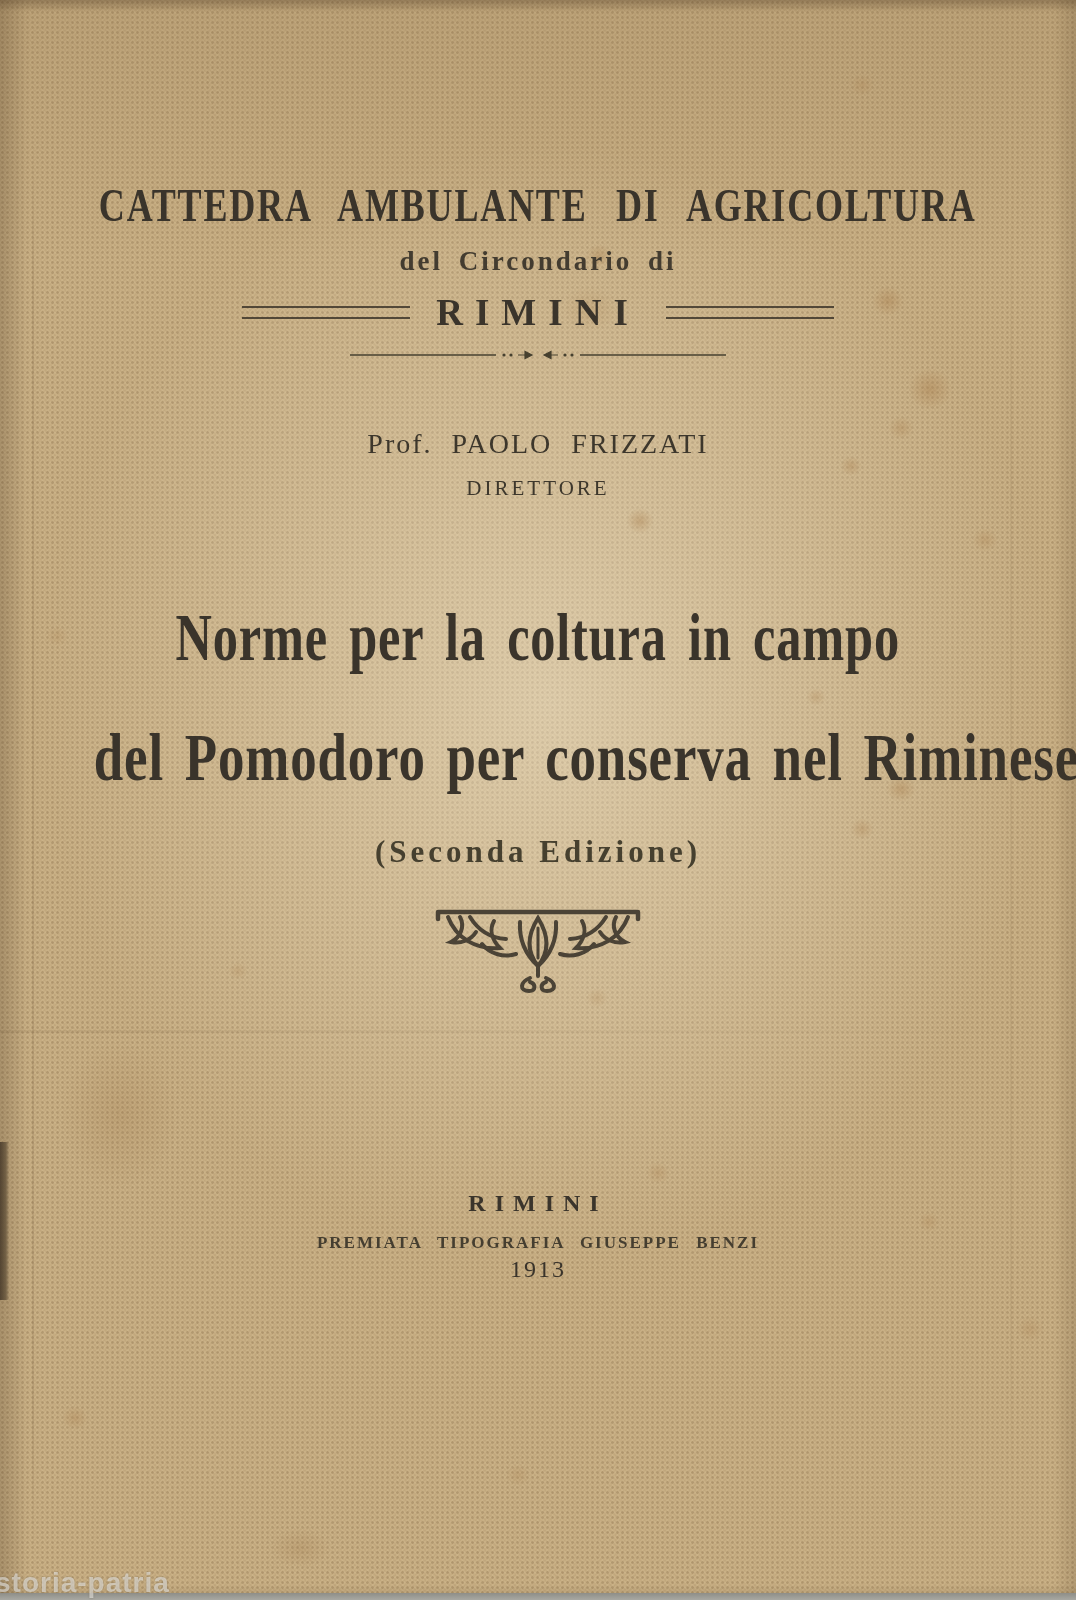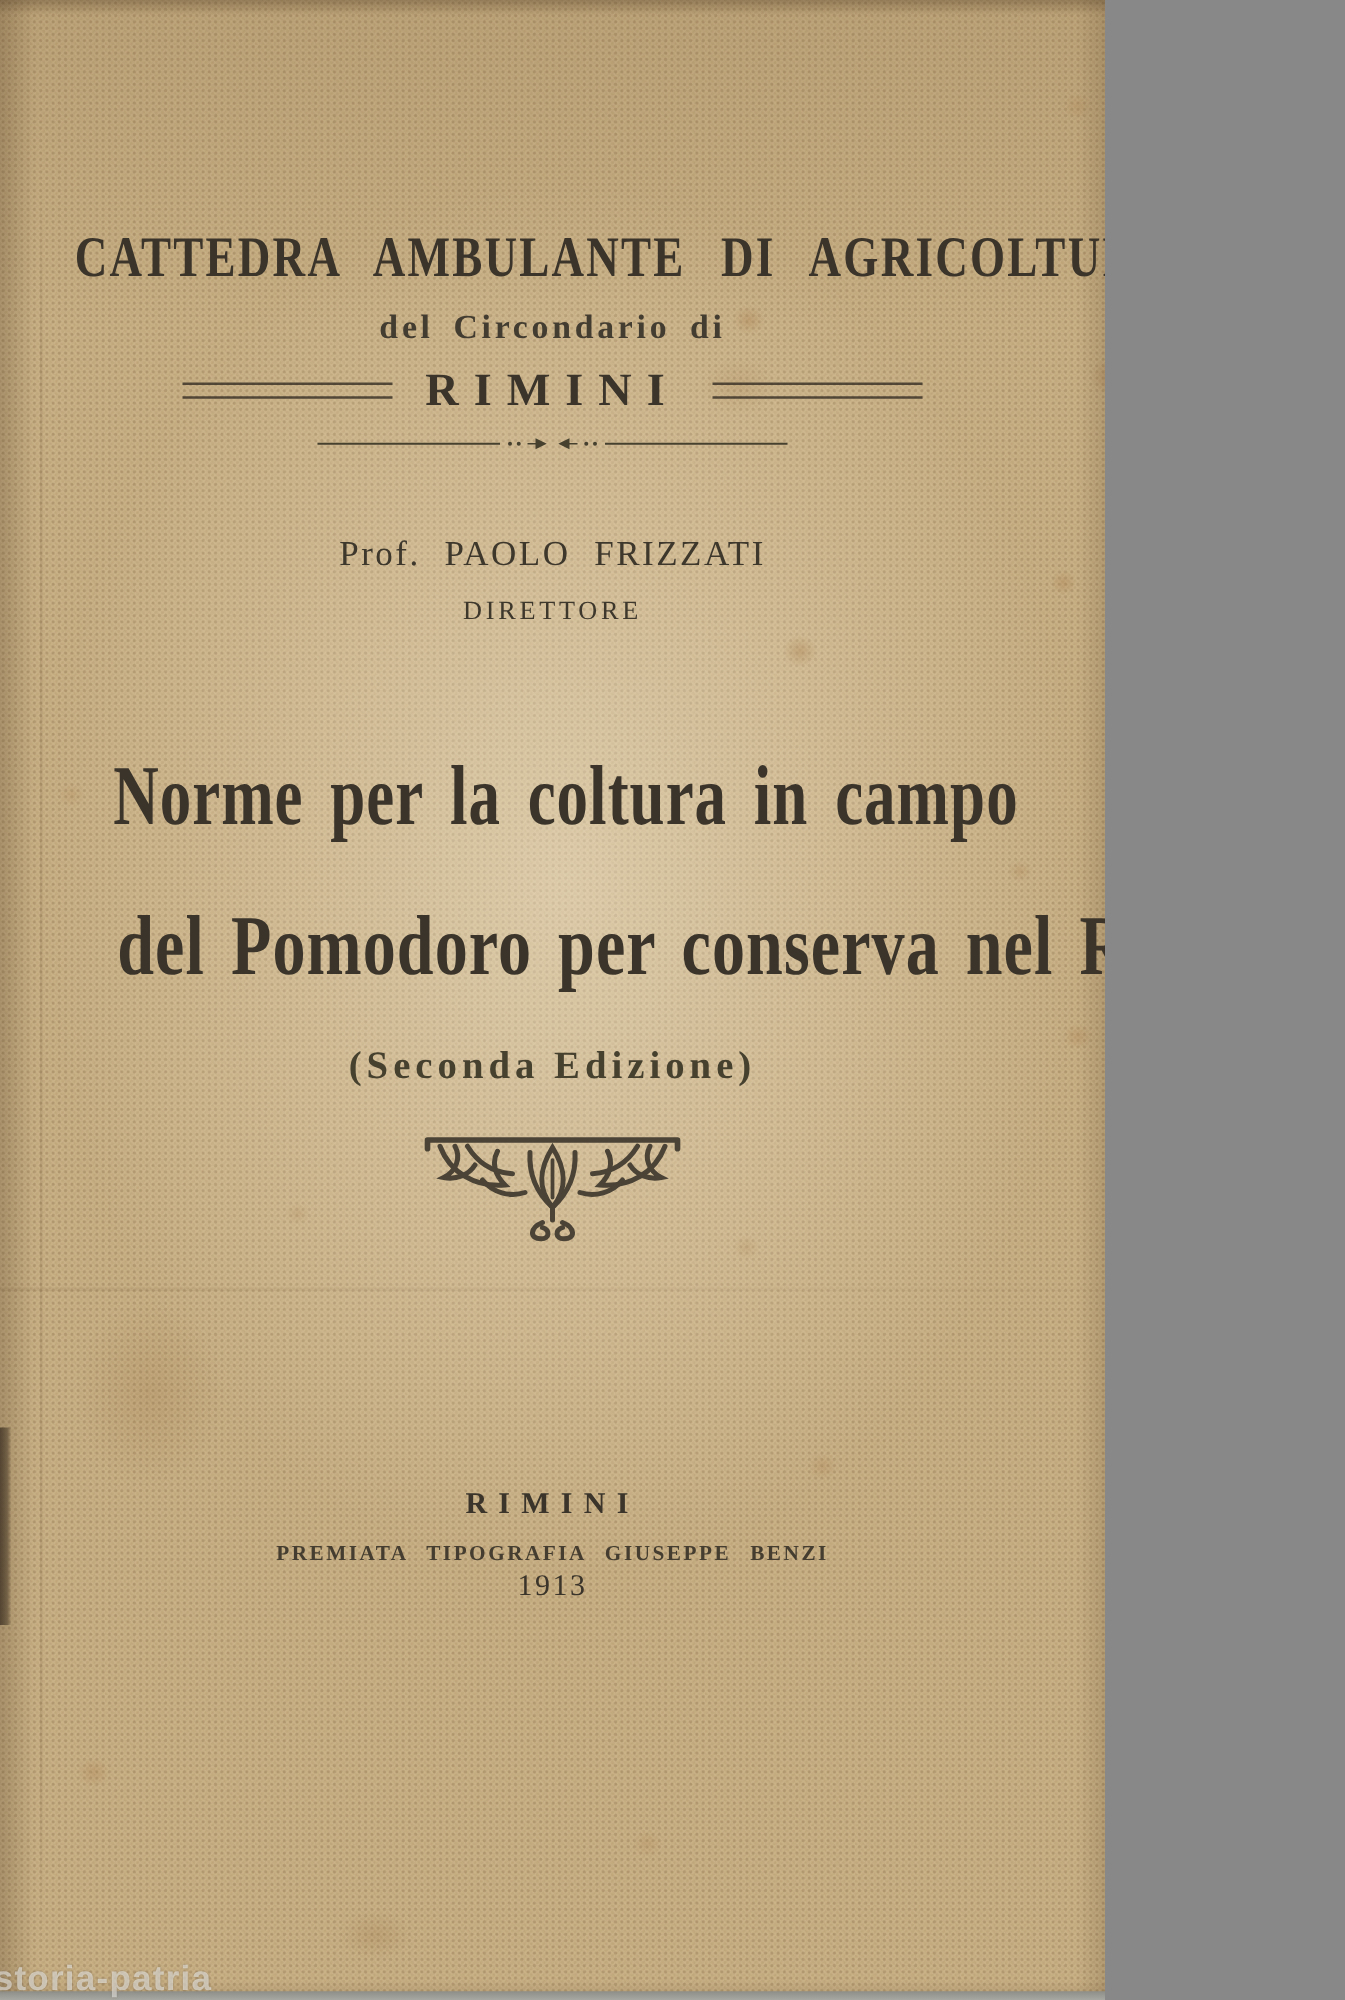--- a/index.html
+++ b/index.html
@@ -2,21 +2,21 @@
 <html><head>
 <meta charset="utf-8">
 <style>
   html,body{margin:0;padding:0;}
   body{
     width:1076px;height:1600px;
     font-family:"Liberation Serif","DejaVu Serif",serif;
     background:#888;
   }
   .page{
-    position:relative;width:884px;height:1600px;overflow:hidden;
+    position:relative;width:1076px;height:1600px;overflow:hidden;
     background-color:#cbb388;
     background-image:
       radial-gradient(ellipse 62% 46% at 51% 44%, rgba(255,248,228,.40), rgba(255,248,228,0) 76%),
       linear-gradient(to bottom, rgba(120,90,50,.16), rgba(120,90,50,0) 260px),
       radial-gradient(rgba(110,80,45,.26) .9px, rgba(110,80,45,0) 1.7px),
       radial-gradient(rgba(165,135,90,.22) .9px, rgba(165,135,90,0) 1.7px),
       linear-gradient(45deg, rgba(150,120,80,.09) 25%, transparent 25%, transparent 75%, rgba(150,120,80,.09) 75%),
       linear-gradient(-45deg, rgba(150,120,80,.09) 25%, transparent 25%, transparent 75%, rgba(150,120,80,.09) 75%);
     background-size:100% 100%,100% 100%,5px 5px,5px 5px,6px 6px,6px 6px;
     background-position:0 0,0 0,0 0,2.5px 2.5px,0 0,3px 3px;

